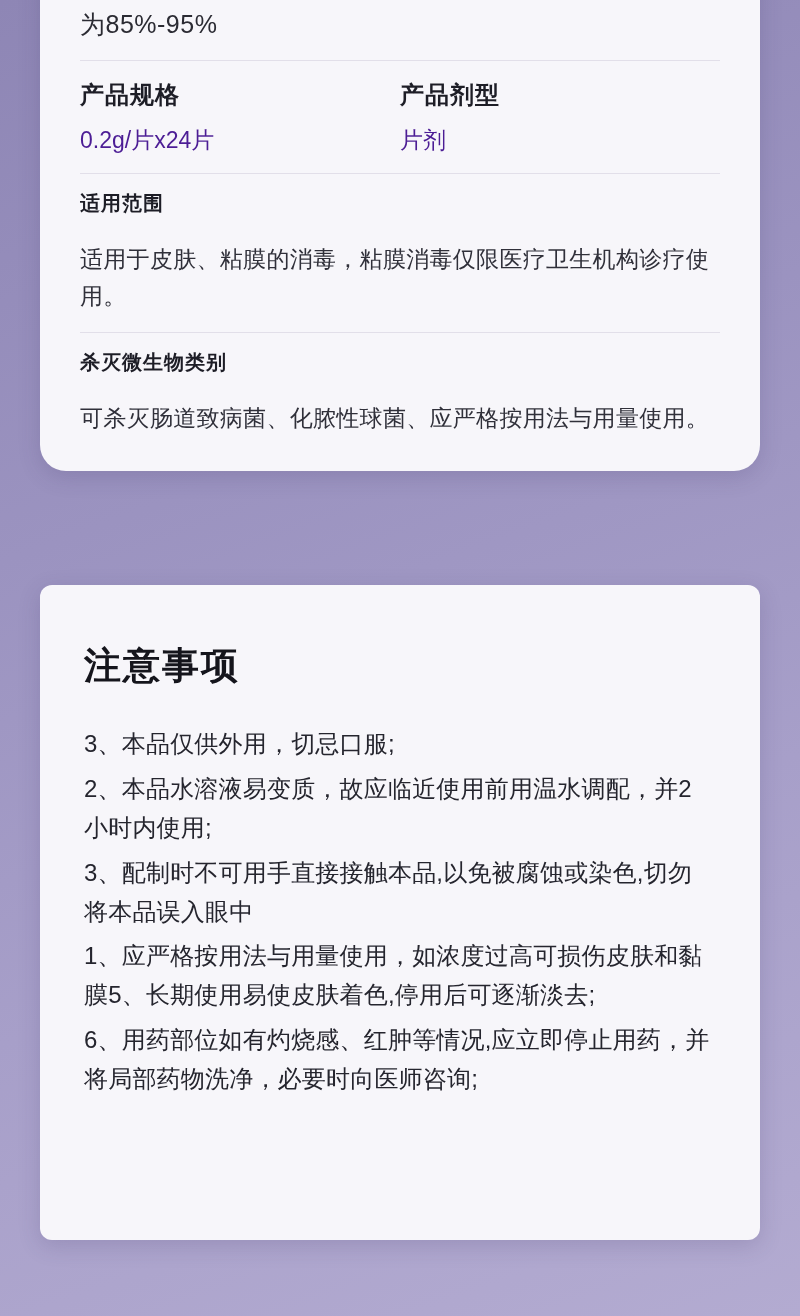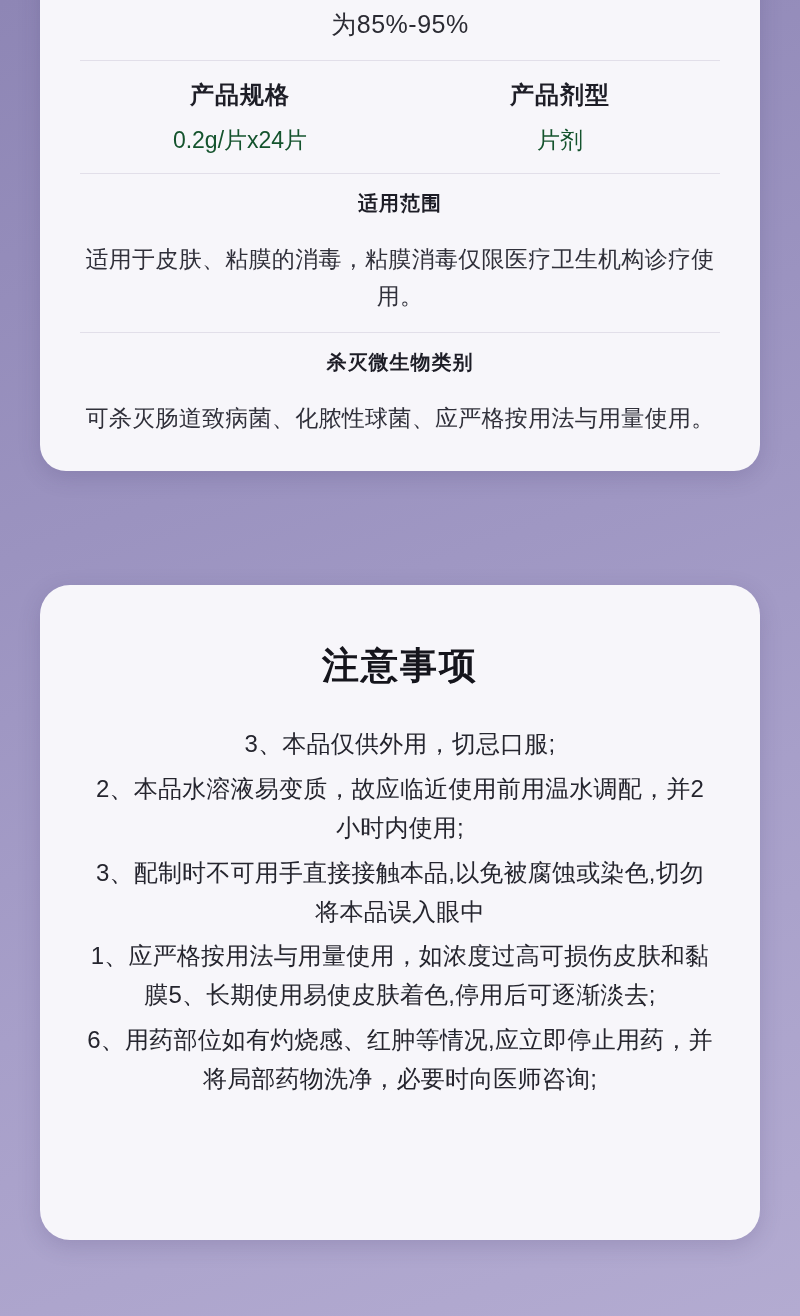--- a/index.html
+++ b/index.html
@@ -12,26 +12,25 @@
     background: linear-gradient(160deg, #8e86b5 0%, #9b93c0 35%, #a79fc9 65%, #b3abd1 100%);
     font-family: "Liberation Sans", sans-serif;
     overflow: hidden;
     position: relative;
   }
   .page {
     position: absolute;
     inset: 0;
     padding: 0 24px;
     box-sizing: border-box;
-    text-align: center;
   }
 
   .card {
     background: #f7f6fa;
-    border-radius: 30px;
+    border-radius: 12px;
     box-shadow: 0 6px 22px rgba(60, 50, 100, 0.18);
     box-sizing: border-box;
   }
 
   
   .card-spec {
     position: absolute;
     left: 40px;
     right: 40px;
     top: -60px;
@@ -61,21 +60,21 @@
   }
   .field-title {
     font-size: 24px;
     font-weight: bold;
     color: #1d1d26;
     letter-spacing: 1px;
     margin-bottom: 12px;
   }
   .field-value {
     font-size: 23px;
-    color: #14532d;
+    color: #4c1d95;
     line-height: 1.5;
   }
 
   .block {
     margin-top: 16px;
   }
   .block-title {
     font-size: 20px;
     font-weight: bold;
     color: #1d1d26;

